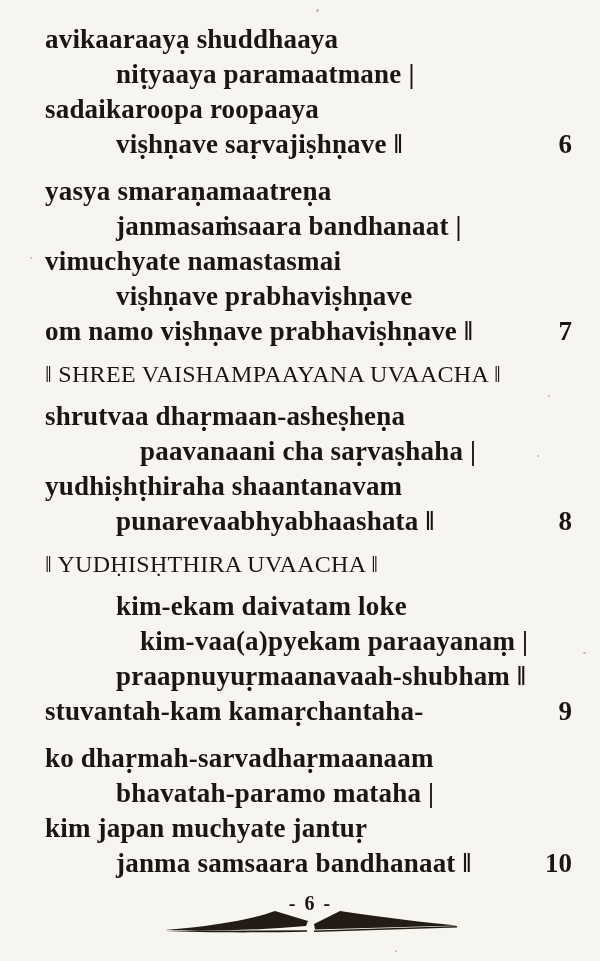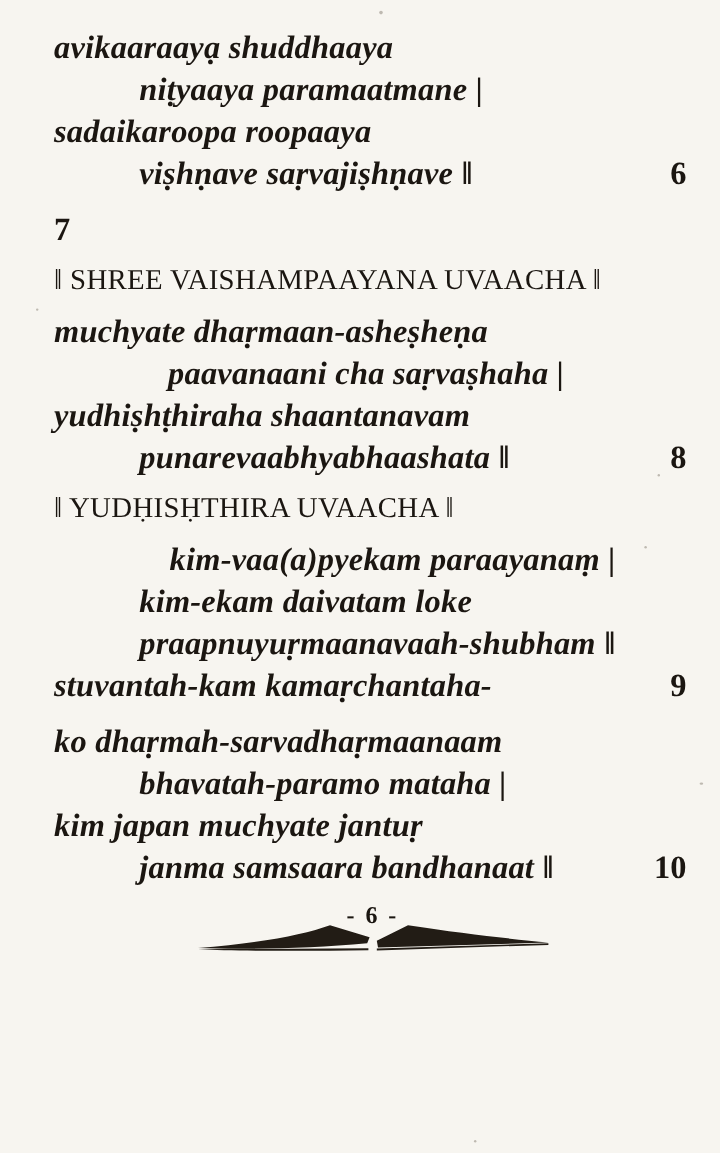--- a/index.html
+++ b/index.html
@@ -13,21 +13,21 @@
     font-family:"Liberation Serif","DejaVu Serif",serif;
     font-weight:700;
     padding:22px 24px 0 45px;
   }
   .verse{
     display:flex;
     justify-content:space-between;
     align-items:flex-end;
     margin-bottom:12px;
   }
-  .lines{min-width:0;font-style:italic;}
+  .lines{min-width:0;}
   .line{
     margin:0;
     font-size:27px;
     line-height:35px;
     white-space:nowrap;
     letter-spacing:0.2px;
   }
   .ind0{margin-left:0;}
   .ind1{margin-left:71px;}
   .ind2{margin-left:95px;text-align:right;}
@@ -76,41 +76,48 @@
     <div class="lines">
       <p class="line ind0">avikaaraayạ shuddhaaya</p>
       <p class="line ind1">niṭyaaya paramaatmane |</p>
       <p class="line ind0">sadaikaroopa roopaaya</p>
       <p class="line ind1">viṣhṇave saṛvajiṣhṇave ‖</p>
     </div>
     <div class="verse-num">6</div>
   </section>
 
   <section class="verse">
+    <div class="lines">
+      <p class="line ind0">yasya smaraṇamaatreṇa</p>
+      <p class="line ind1">janmasaṁsaara bandhanaat |</p>
+      <p class="line ind0">vimuchyate namastasmai</p>
+      <p class="line ind1">viṣhṇave prabhaviṣhṇave</p>
+      <p class="line ind0">om namo viṣhṇave prabhaviṣhṇave ‖</p>
+    </div>
     <div class="verse-num">7</div>
   </section>
 
   <h2 class="heading">‖ SHREE VAISHAMPAAYANA UVAACHA ‖</h2>
 
   <section class="verse">
     <div class="lines">
-      <p class="line ind0">muchyate dhaṛmaan-asheṣheṇa</p>
+      <p class="line ind0">shrutvaa dhaṛmaan-asheṣheṇa</p>
       <p class="line ind2">paavanaani cha saṛvaṣhaha |</p>
       <p class="line ind0">yudhiṣhṭhiraha shaantanavam</p>
       <p class="line ind1">punarevaabhyabhaashata ‖</p>
     </div>
     <div class="verse-num">8</div>
   </section>
 
   <h2 class="heading">‖ YUDḤISḤTHIRA UVAACHA ‖</h2>
 
   <section class="verse">
     <div class="lines">
+      <p class="line ind1">kim-ekam daivatam loke</p>
       <p class="line ind2">kim-vaa(a)pyekam paraayanaṃ |</p>
-      <p class="line ind1">kim-ekam daivatam loke</p>
       <p class="line ind1">praapnuyuṛmaanavaah-shubham ‖</p>
       <p class="line ind0">stuvantah-kam kamaṛchantaha-</p>
     </div>
     <div class="verse-num">9</div>
   </section>
 
   <section class="verse">
     <div class="lines">
       <p class="line ind0">ko dhaṛmah-sarvadhaṛmaanaam</p>
       <p class="line ind1">bhavatah-paramo mataha |</p>

